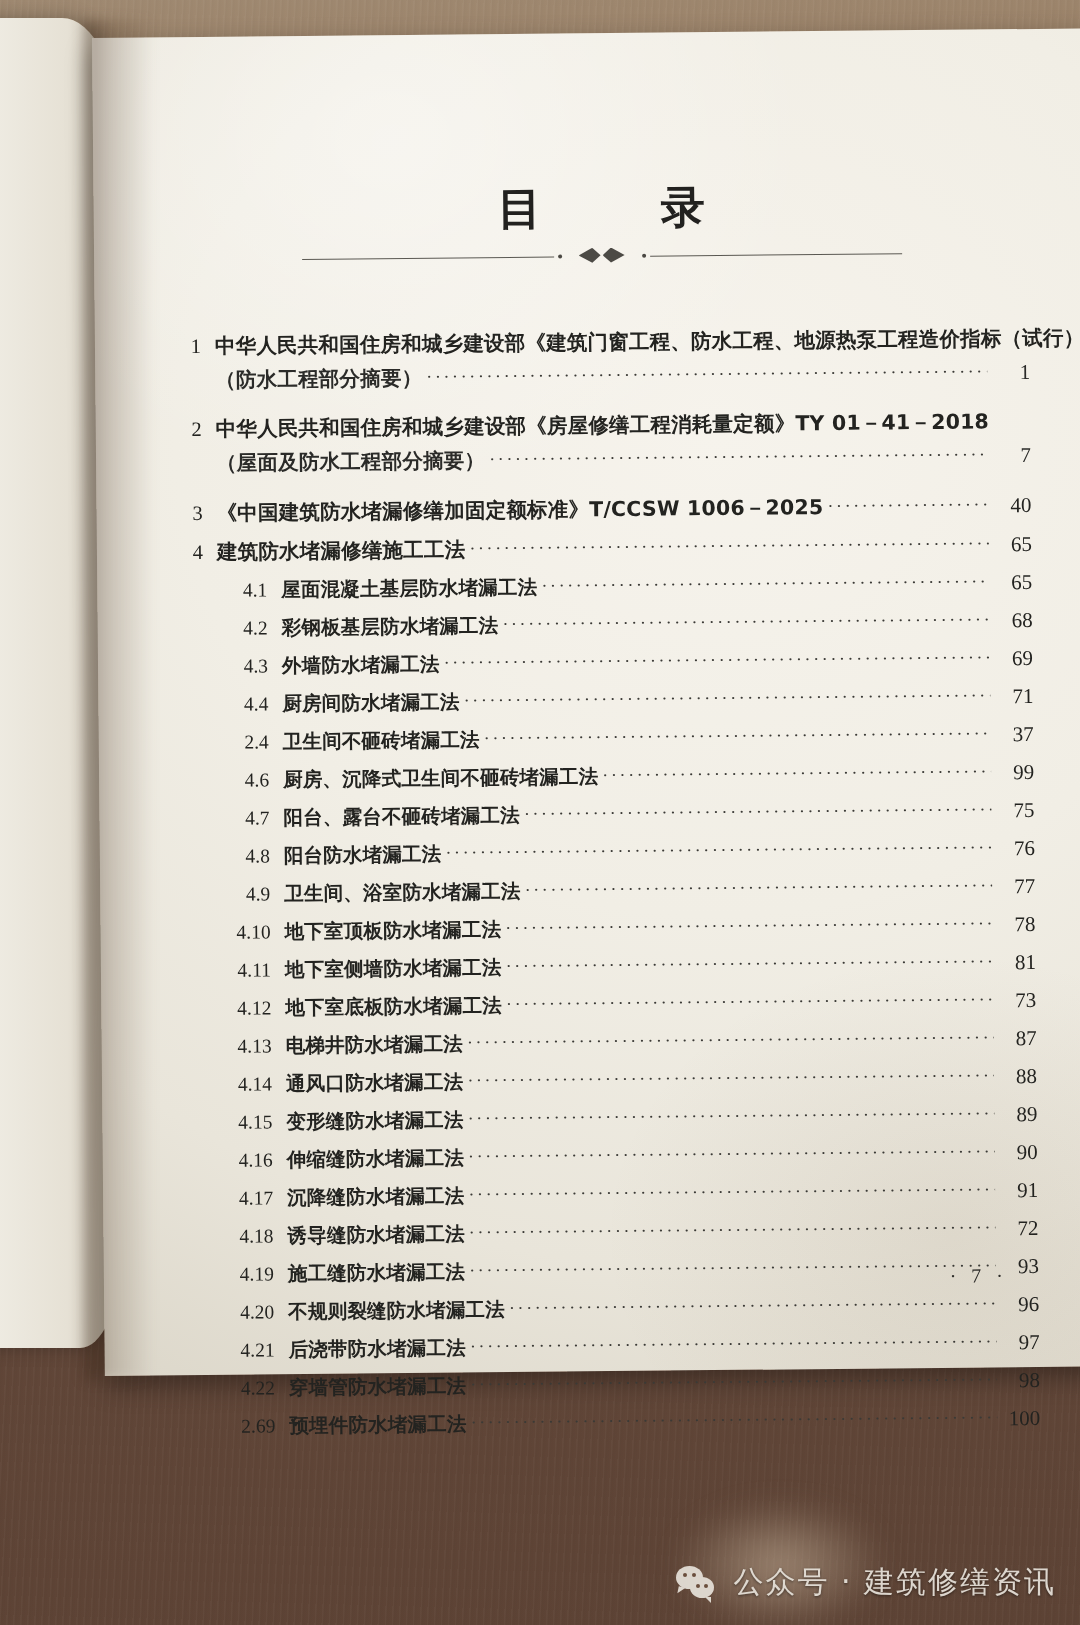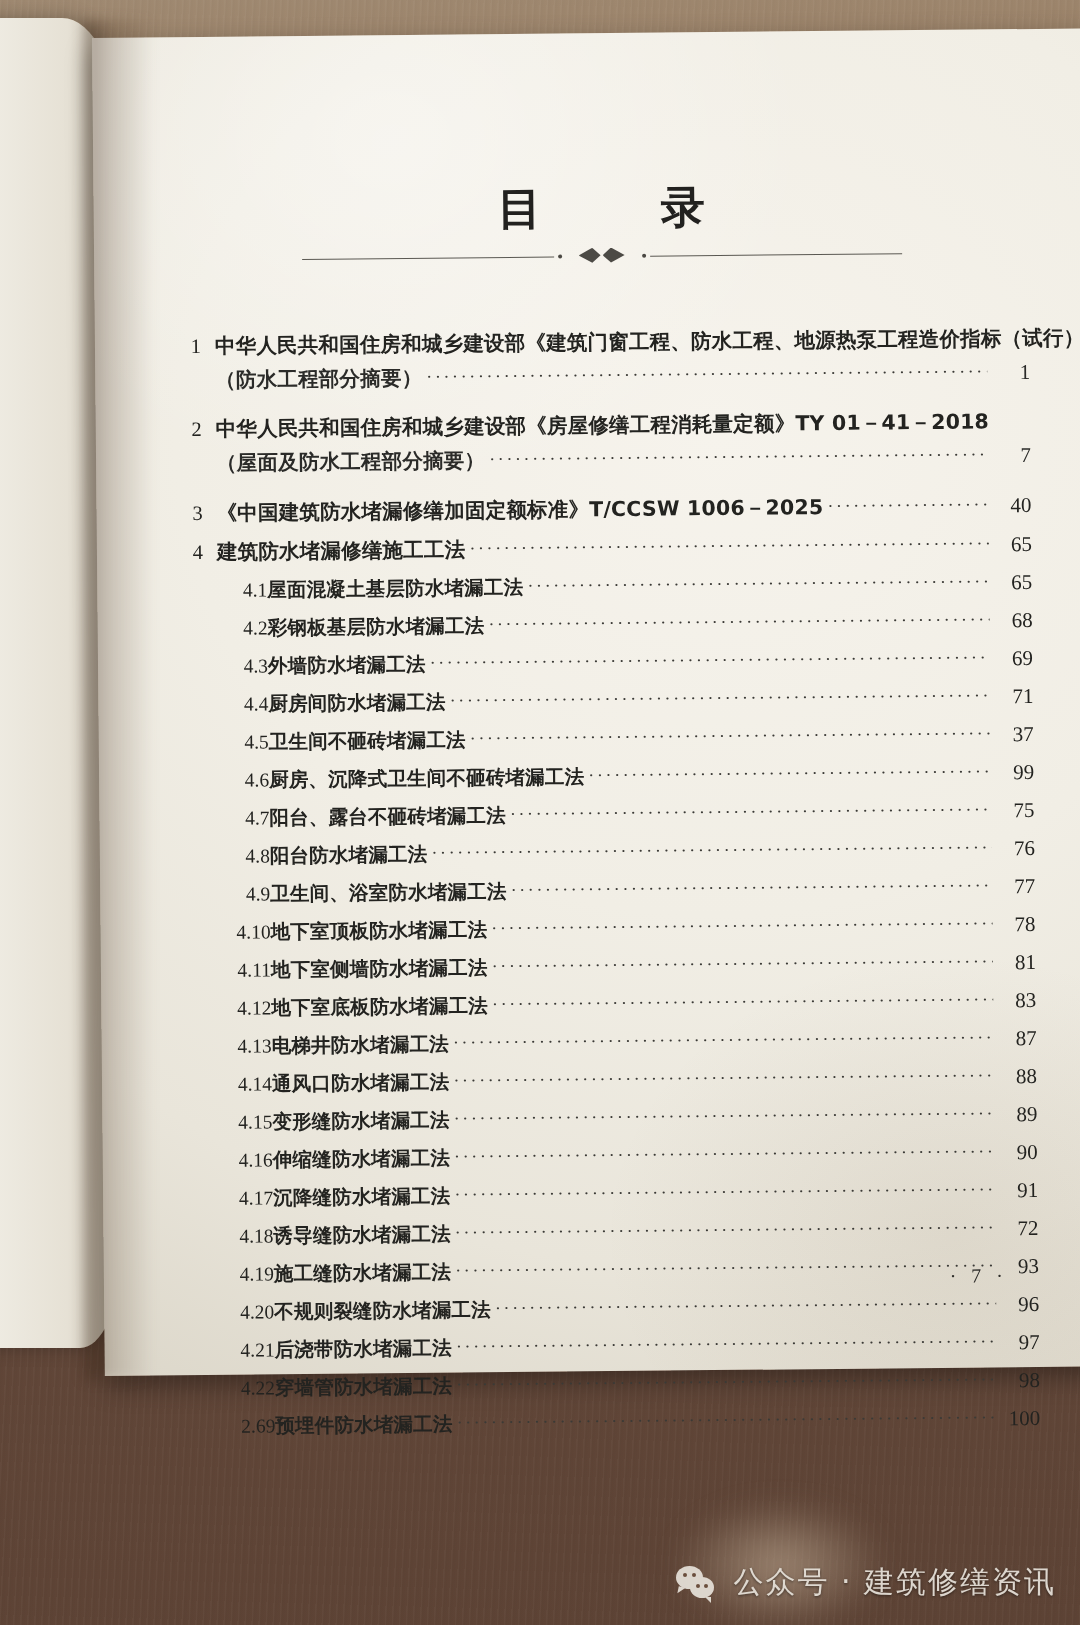--- a/index.html
+++ b/index.html
@@ -121,21 +121,21 @@
   .num{
     flex:0 0 auto;
     text-align:right;
     font-family:"Liberation Serif","DejaVu Serif",serif;
   }
   
   .lvl1 .num{width:26px;margin-right:14px;}
   .lvl1 .title{font-weight:700;}
   
   .lvl2{font-size:19.5px;}
-  .lvl2 .num{width:62px;margin-left:28px;}
+  .lvl2 .num{width:62px;margin-right:14px;margin-left:28px;}
 
   .title{
     flex:0 1 auto;
     white-space:nowrap;
     font-family:"DejaVu Sans","Liberation Sans",sans-serif;
     font-weight:600;
     letter-spacing:.2px;
   }
   .dots{
     flex:1 1 auto;
@@ -312,21 +312,21 @@
         <div class="entry">
           <div class="row lvl2">
             <span class="num">4.4</span>
             <span class="title">厨房间防水堵漏工法</span>
             <span class="dots">····························································································································································································································</span>
             <span class="pg">71</span>
           </div>
         </div>
         <div class="entry">
           <div class="row lvl2">
-            <span class="num">4.5</span>
+            <span class="num">2.4</span>
             <span class="title">卫生间不砸砖堵漏工法</span>
             <span class="dots">····························································································································································································································</span>
             <span class="pg">37</span>
           </div>
         </div>
         <div class="entry">
           <div class="row lvl2">
             <span class="num">4.6</span>
             <span class="title">厨房、沉降式卫生间不砸砖堵漏工法</span>
             <span class="dots">····························································································································································································································</span>
@@ -371,21 +371,21 @@
             <span class="title">地下室侧墙防水堵漏工法</span>
             <span class="dots">····························································································································································································································</span>
             <span class="pg">81</span>
           </div>
         </div>
         <div class="entry">
           <div class="row lvl2">
             <span class="num">4.12</span>
             <span class="title">地下室底板防水堵漏工法</span>
             <span class="dots">····························································································································································································································</span>
-            <span class="pg">83</span>
+            <span class="pg">73</span>
           </div>
         </div>
         <div class="entry">
           <div class="row lvl2">
             <span class="num">4.13</span>
             <span class="title">电梯井防水堵漏工法</span>
             <span class="dots">····························································································································································································································</span>
             <span class="pg">87</span>
           </div>
         </div>

